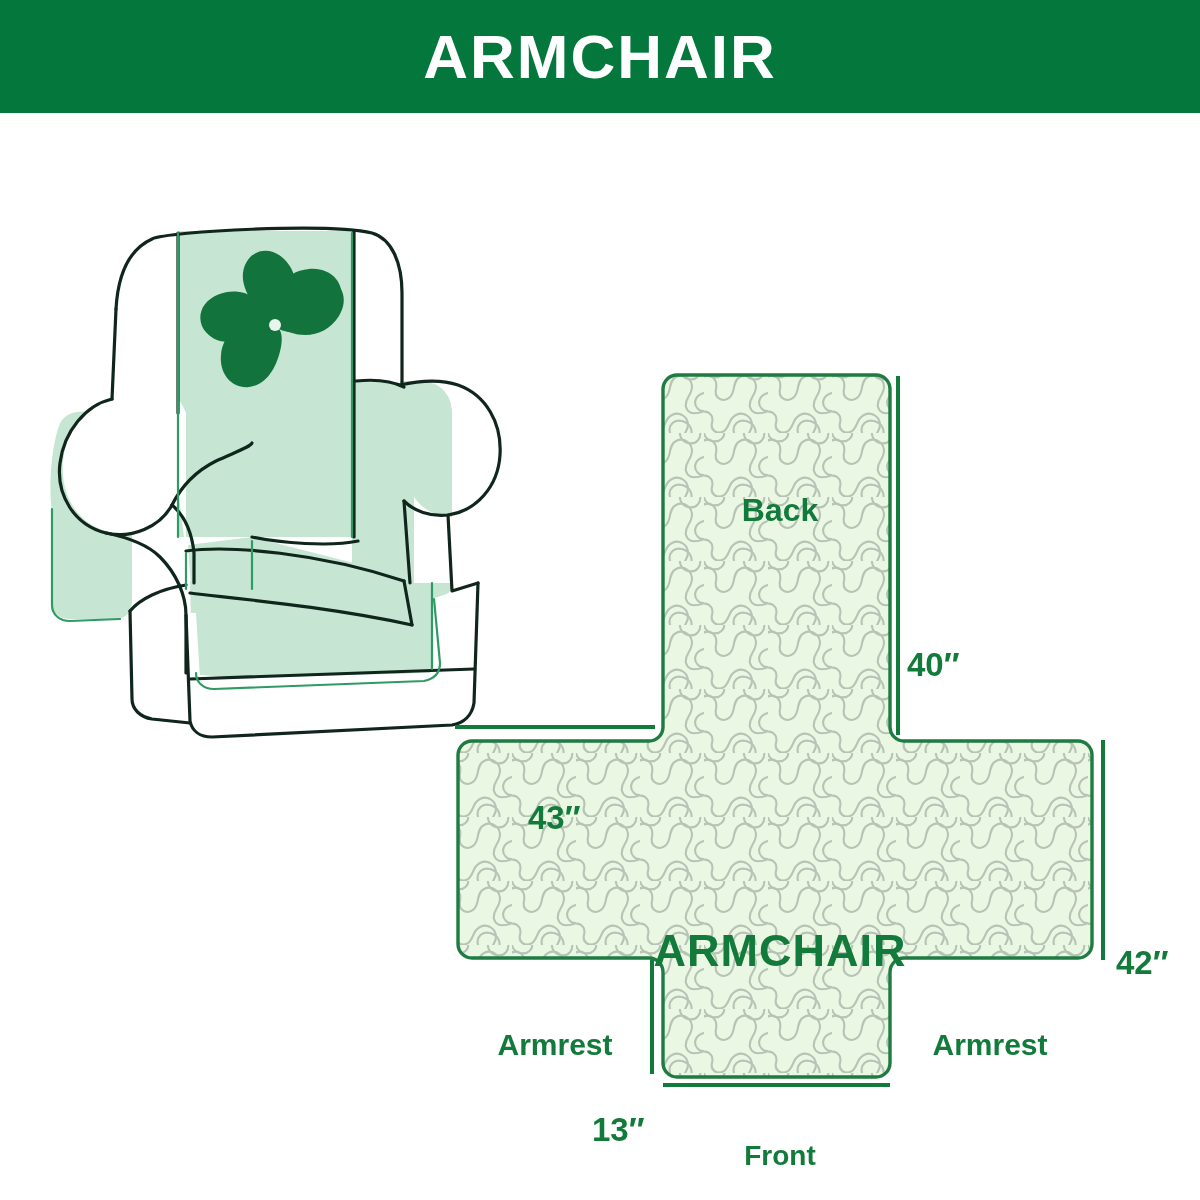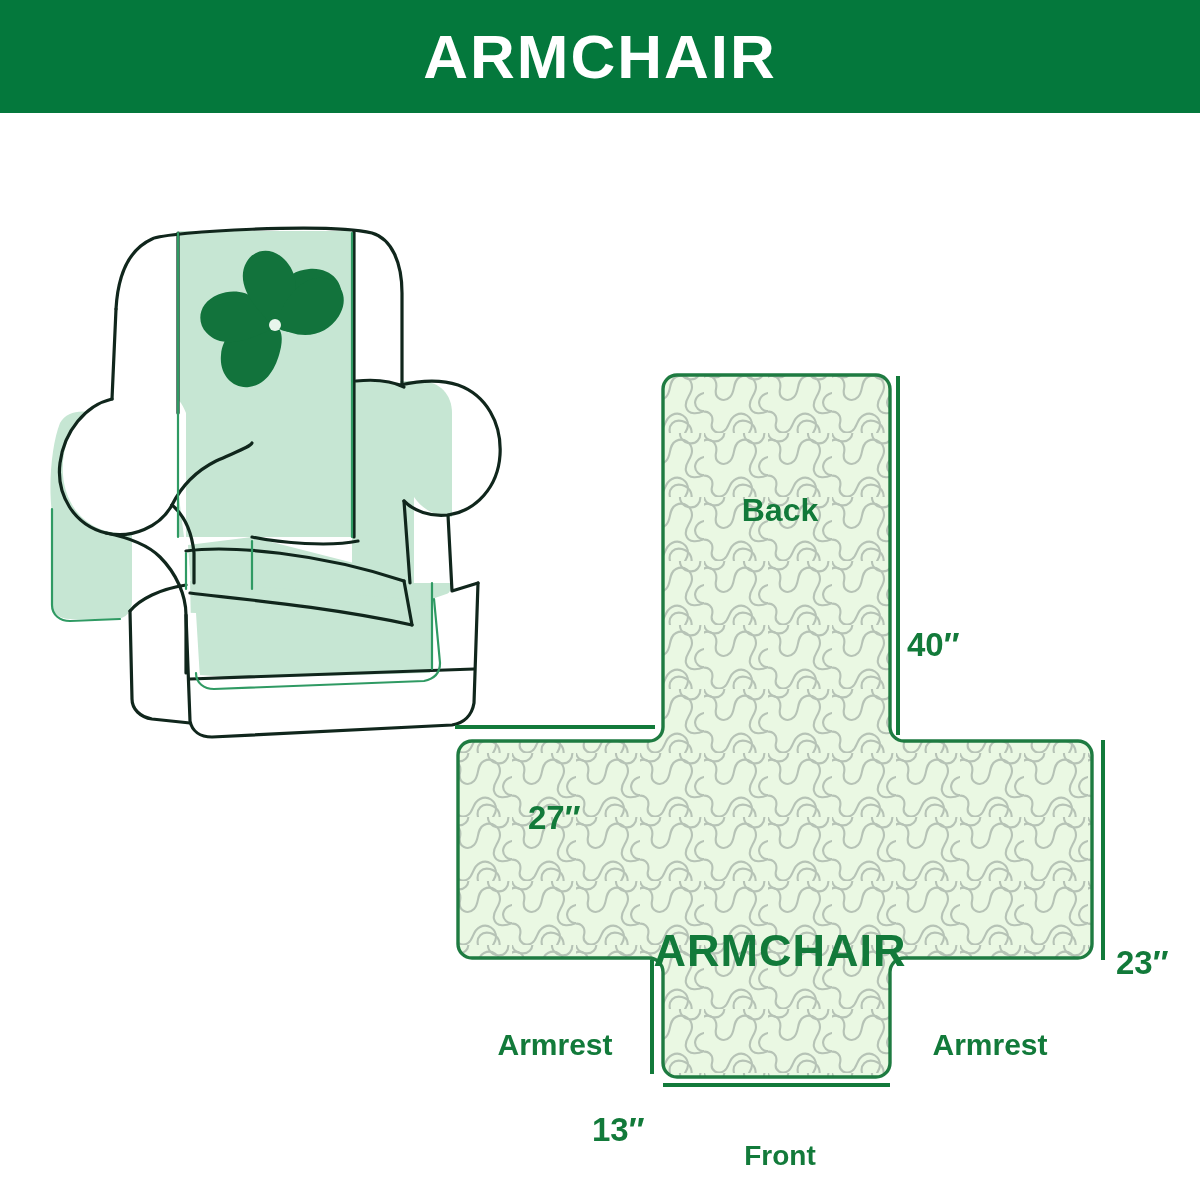--- a/index.html
+++ b/index.html
@@ -71,21 +71,21 @@
     line-height: 1;
     font-size: 33px;
   }
 
   #label-back      { font-size: 32px; left: 700px; top: 381px; width: 160px; }
   #label-armchair  { font-size: 45px; left: 650px; top: 815px; width: 260px; letter-spacing: 1px; }
   #label-armrest-l { font-size: 30px; left: 470px; top: 917px; width: 170px; }
   #label-armrest-r { font-size: 30px; left: 905px; top: 917px; width: 170px; }
   #label-front     { font-size: 28px; left: 700px; top: 1029px; width: 160px; }
 
-  #dim-40  { left: 907px; top: 515px; }
+  #dim-40  { left: 907px; top: 535px; }
   #dim-24t { left: 528px; top: 688px; }
   #dim-23  { left: 1116px; top: 833px; }
   #dim-13  { left: 592px; top: 1000px; text-align: right; }
 </style>
 </head>
 <body>
 
 <div id="header-banner">
   <div id="header-title">ARMCHAIR</div>
 </div>
@@ -255,19 +255,19 @@
   <div class="pat-label" id="label-armchair">ARMCHAIR</div>
 
   <div class="pat-label" id="label-armrest-l">Armrest</div>
 
   <div class="pat-label" id="label-armrest-r">Armrest</div>
 
   <div class="pat-label" id="label-front">Front</div>
 
   <div class="dim-label" id="dim-40">40″</div>
 
-  <div class="dim-label" id="dim-24t">27″</div>
-
-  <div class="dim-label" id="dim-23">23″</div>
+  <div class="dim-label" id="dim-24t">43″</div>
+
+  <div class="dim-label" id="dim-23">42″</div>
 
   <div class="dim-label" id="dim-13">13″</div>
 
 </div>
 
 </body></html>

